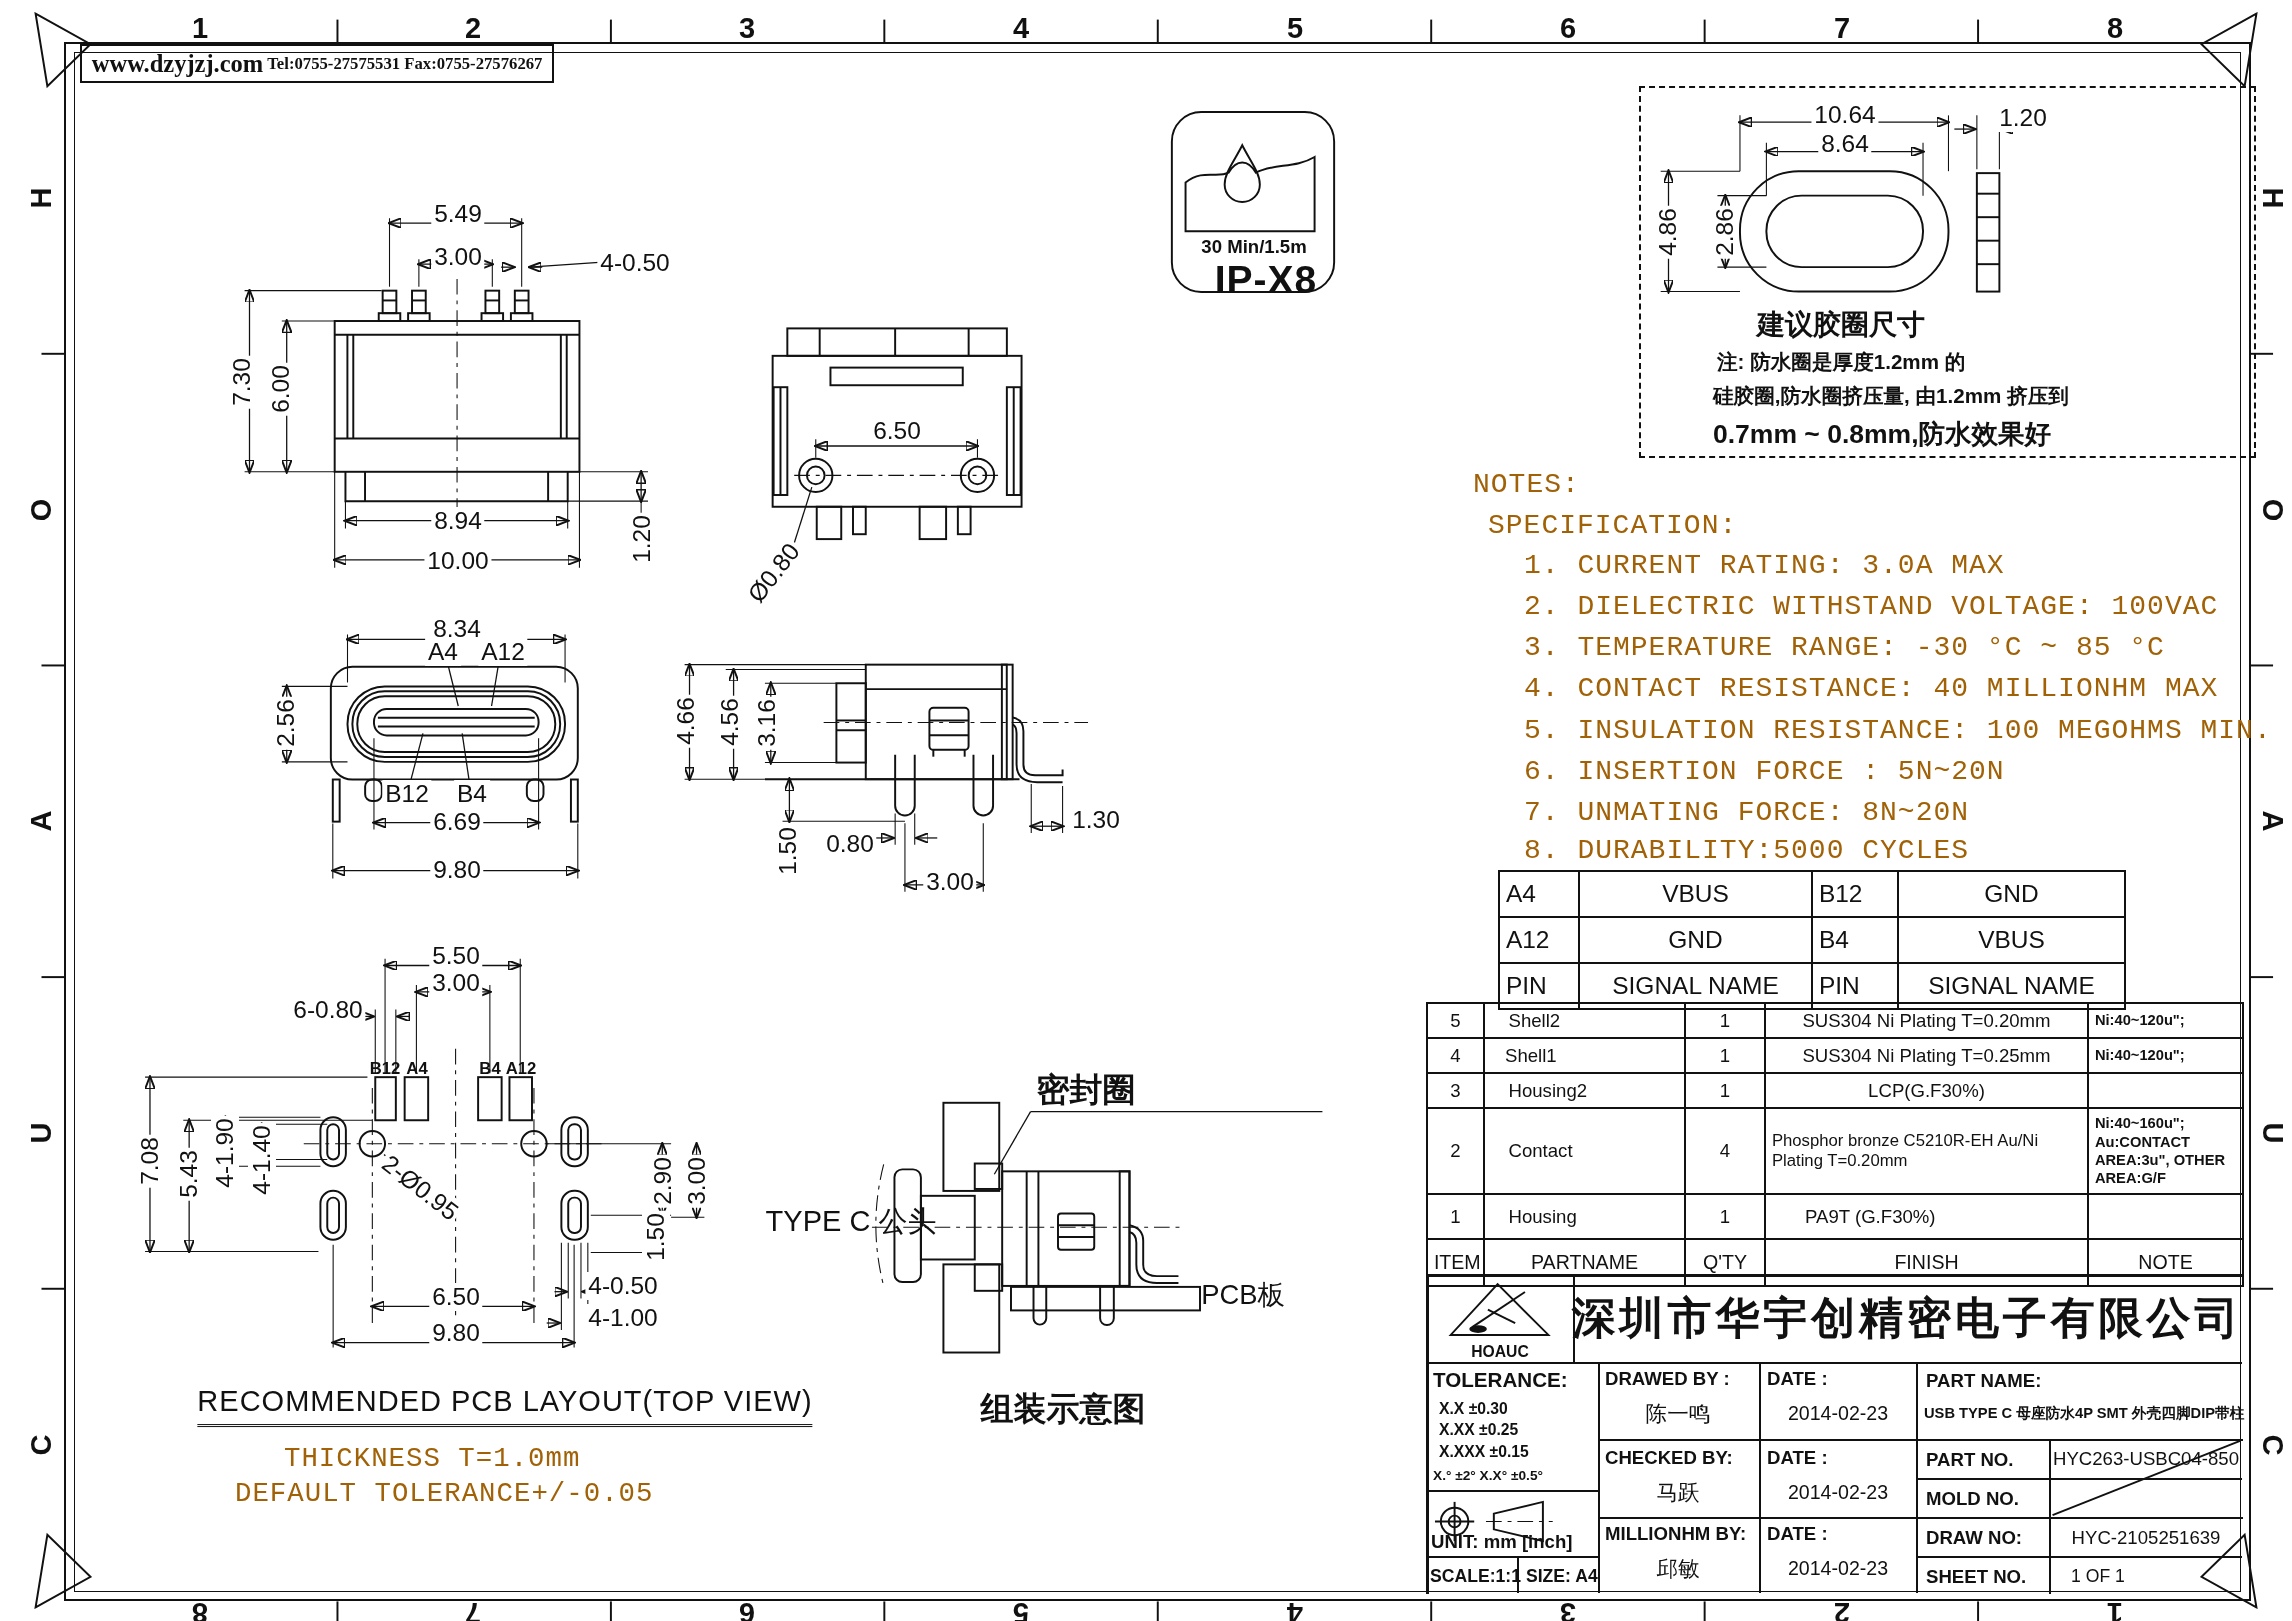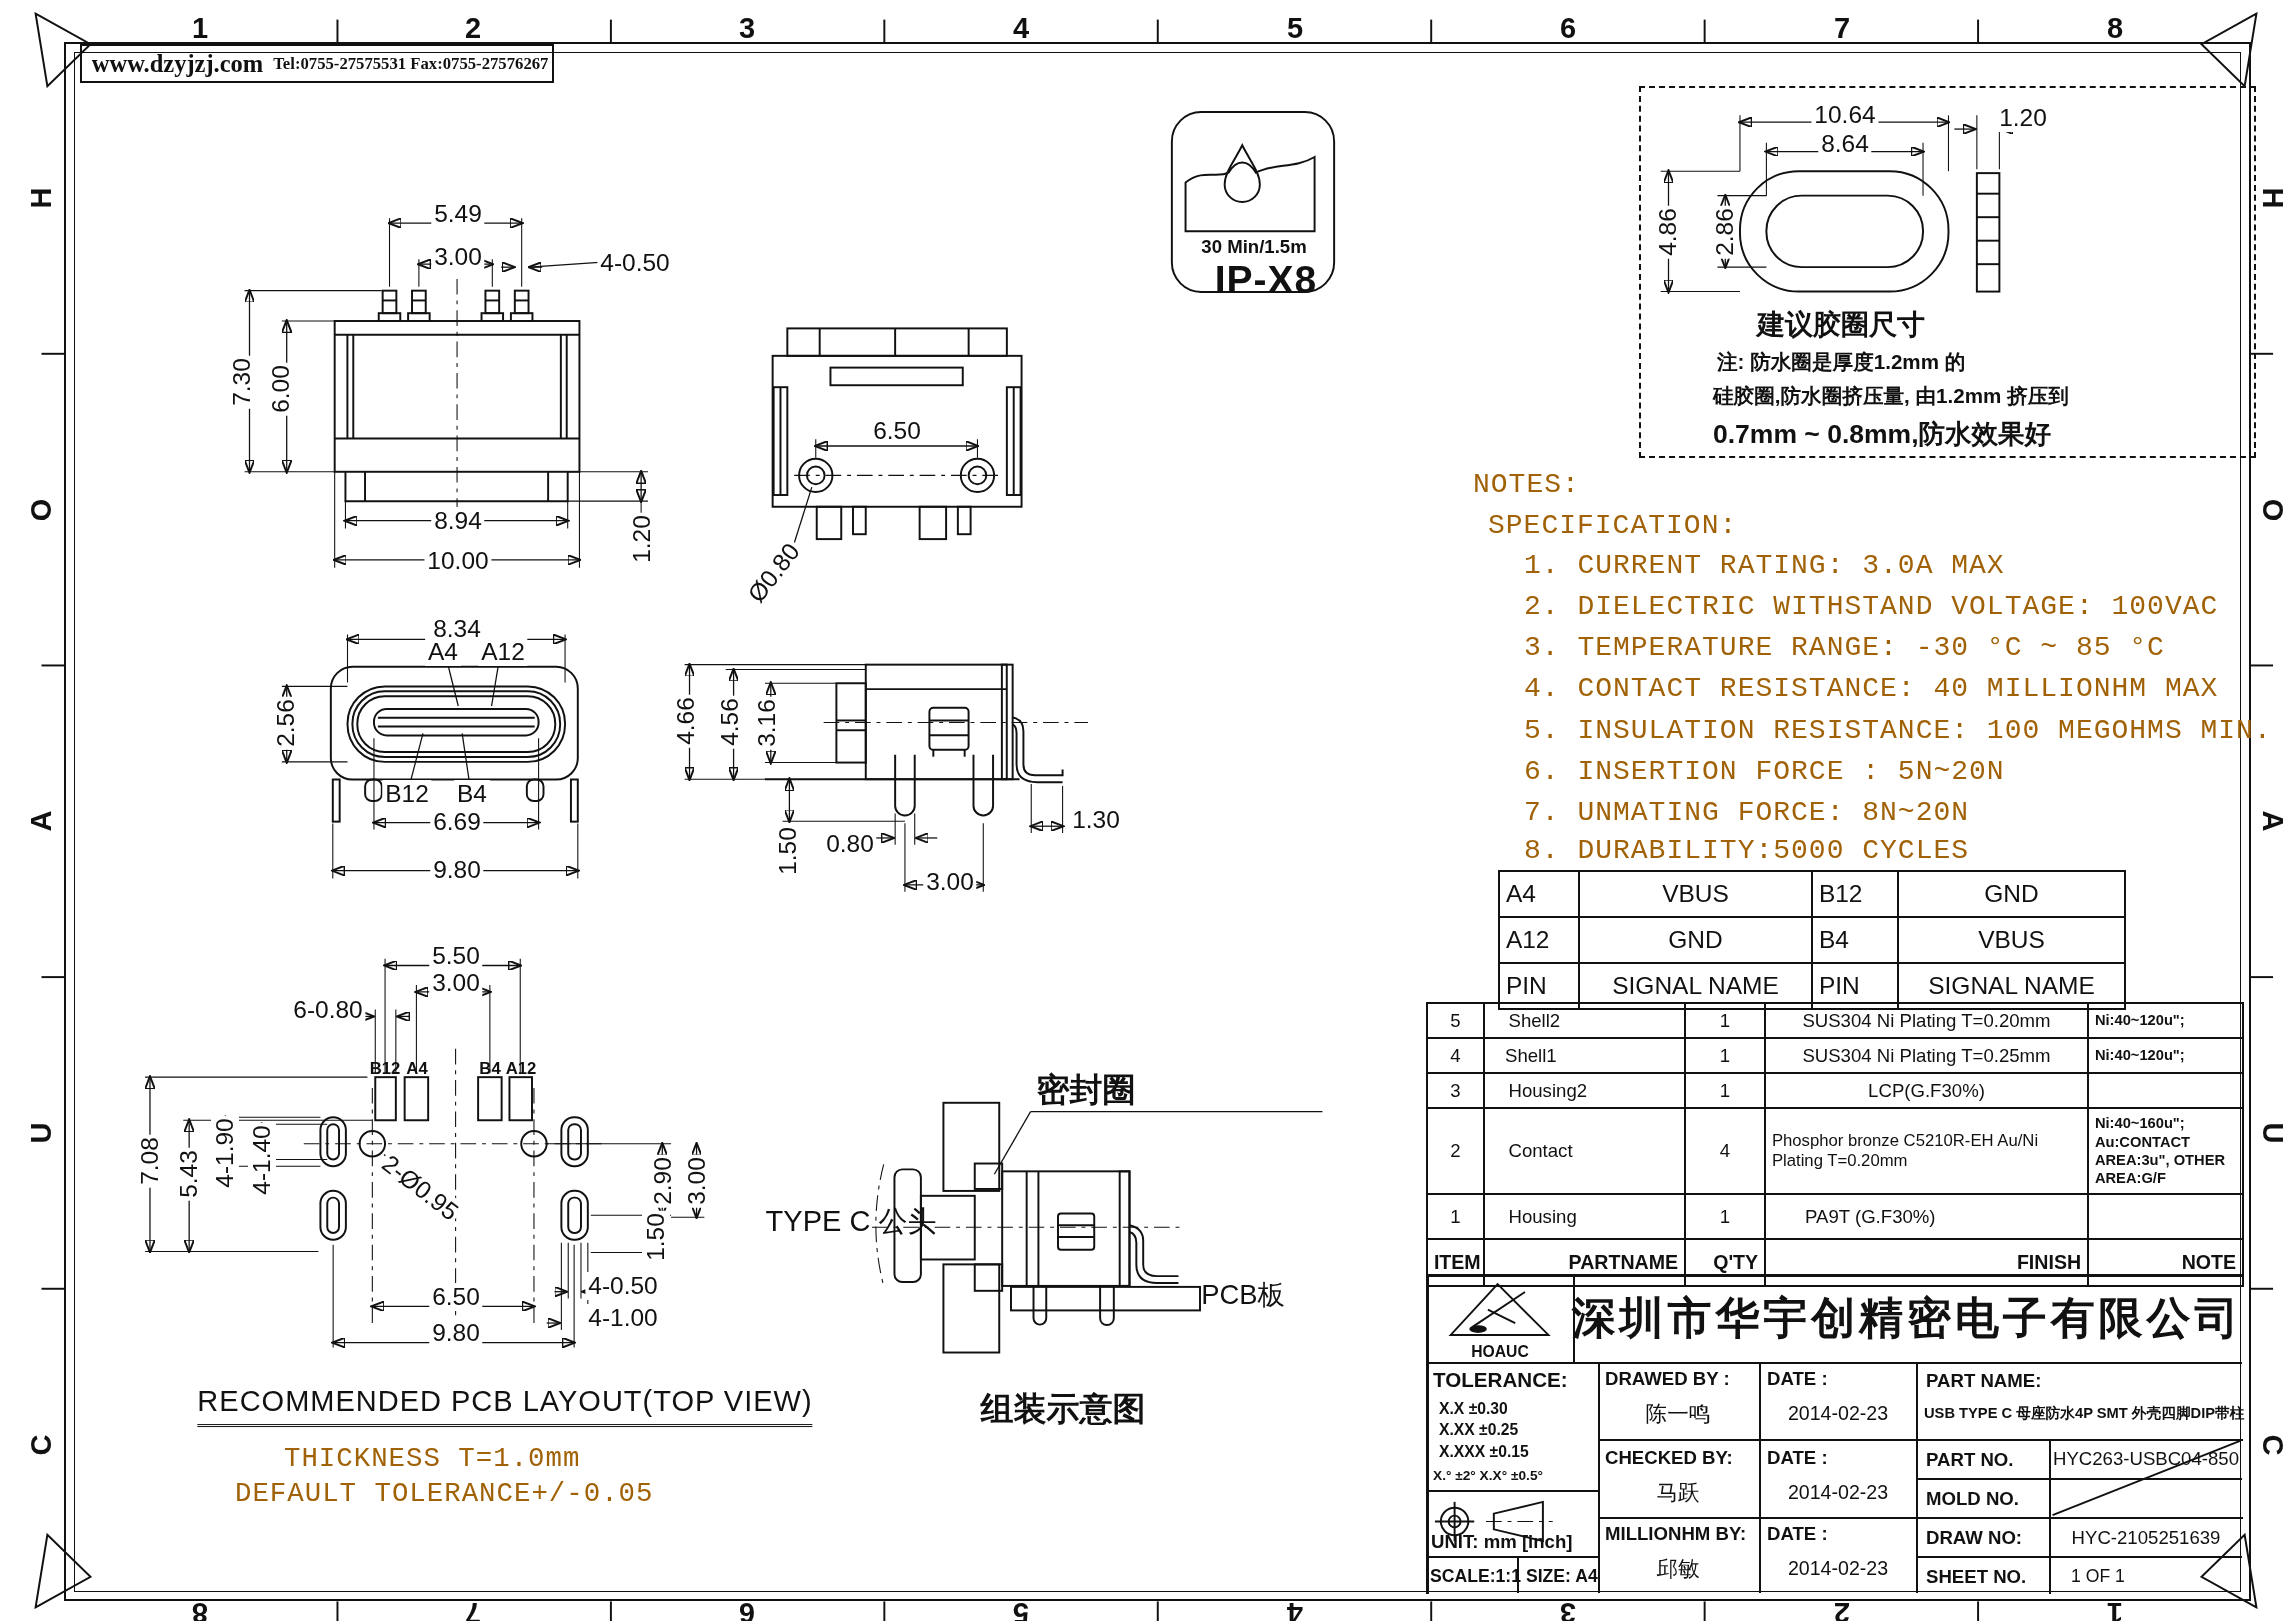--- a/index.html
+++ b/index.html
@@ -9,21 +9,21 @@
   #frame-outer{position:absolute;left:64px;top:42px;width:2187px;height:1559px;border:2.9px solid #111;box-sizing:border-box;}
   #frame-inner{position:absolute;left:74px;top:52px;width:2167px;height:1540px;border:1.5px solid #111;box-sizing:border-box;}
   .gridline{position:absolute;background:#111;}
   
   .zone{position:absolute;font-size:29px;font-weight:bold;transform:translate(-50%,-50%);}
   .zone.flip{transform:translate(-50%,-50%) rotate(180deg);}
   .zone.rl{transform:translate(-50%,-50%) rotate(-90deg);}
   .zone.rr{transform:translate(-50%,-50%) rotate(90deg);}
   
   #header-box{position:absolute;left:80px;top:44px;width:474px;height:39px;border:2.5px solid #111;
-              box-sizing:border-box;display:flex;align-items:center;padding-left:9.8px;gap:10px;
+              box-sizing:border-box;display:flex;align-items:center;padding-left:9.8px;gap:4px;
               font-family:"Liberation Serif",serif;}
   #header-site{font-size:24.5px;font-weight:bold;}
   #header-tel{font-size:16.7px;font-weight:bold;}
   
   svg.view{position:absolute;overflow:visible;}
   svg.view line,svg.view path,svg.view rect,svg.view circle,svg.view polygon{stroke:#111;fill:none;stroke-width:2;}
   svg.view .dl{stroke-width:1.3;}
   svg.view .ext{stroke-width:1.1;}
   svg.view .cl{stroke-width:1.1;stroke-dasharray:16 6 4 6;}
   svg.view .thin{stroke-width:1.3;}
@@ -41,21 +41,21 @@
   .cjk{font-weight:bold;}
   
   table.dt{border-collapse:collapse;position:absolute;table-layout:fixed;}
   table.dt td{border:2px solid #111;padding:0 5.9px;font-size:19.6px;overflow:hidden;}
   #pin-table td{font-size:24.5px;height:44px;}
   #bom-table td{font-size:18.6px;text-align:center;}
   #bom-table td.lft{text-align:left;}
   #bom-table tr.r1 td,#bom-table tr.r2 td,#bom-table tr.r3 td{height:33px;}
   #bom-table tr.r4 td{height:84px;}
   #bom-table tr.r5 td{height:43px;}
-  #bom-table tr.hdr td{height:45px;font-weight:bold;font-size:19.6px;text-align:right;}
+  #bom-table tr.hdr td{height:45px;font-weight:normal;font-size:19.6px;}
   #bom-table td.note-cell{font-size:14.7px;text-align:left;line-height:1.25;font-weight:bold;}
   #bom-table td.fin2{font-size:16.7px;line-height:1.2;}
   
   .tb-label{position:absolute;font-size:18.6px;font-weight:bold;white-space:nowrap;}
   .tb-small{position:absolute;font-size:15.7px;font-weight:bold;white-space:nowrap;}
   .tb-val{position:absolute;font-size:19.6px;white-space:nowrap;transform:translate(-50%,-50%);}
   #company-name{position:absolute;left:1907px;top:1318px;font-size:44px;font-weight:bold;letter-spacing:3.9px;
                 transform:translate(-50%,-50%);white-space:nowrap;font-family:"DejaVu Sans",sans-serif;}
   
   #badge-line1{position:absolute;font-size:18.6px;font-weight:bold;transform:translate(-50%,-50%);white-space:nowrap;}

